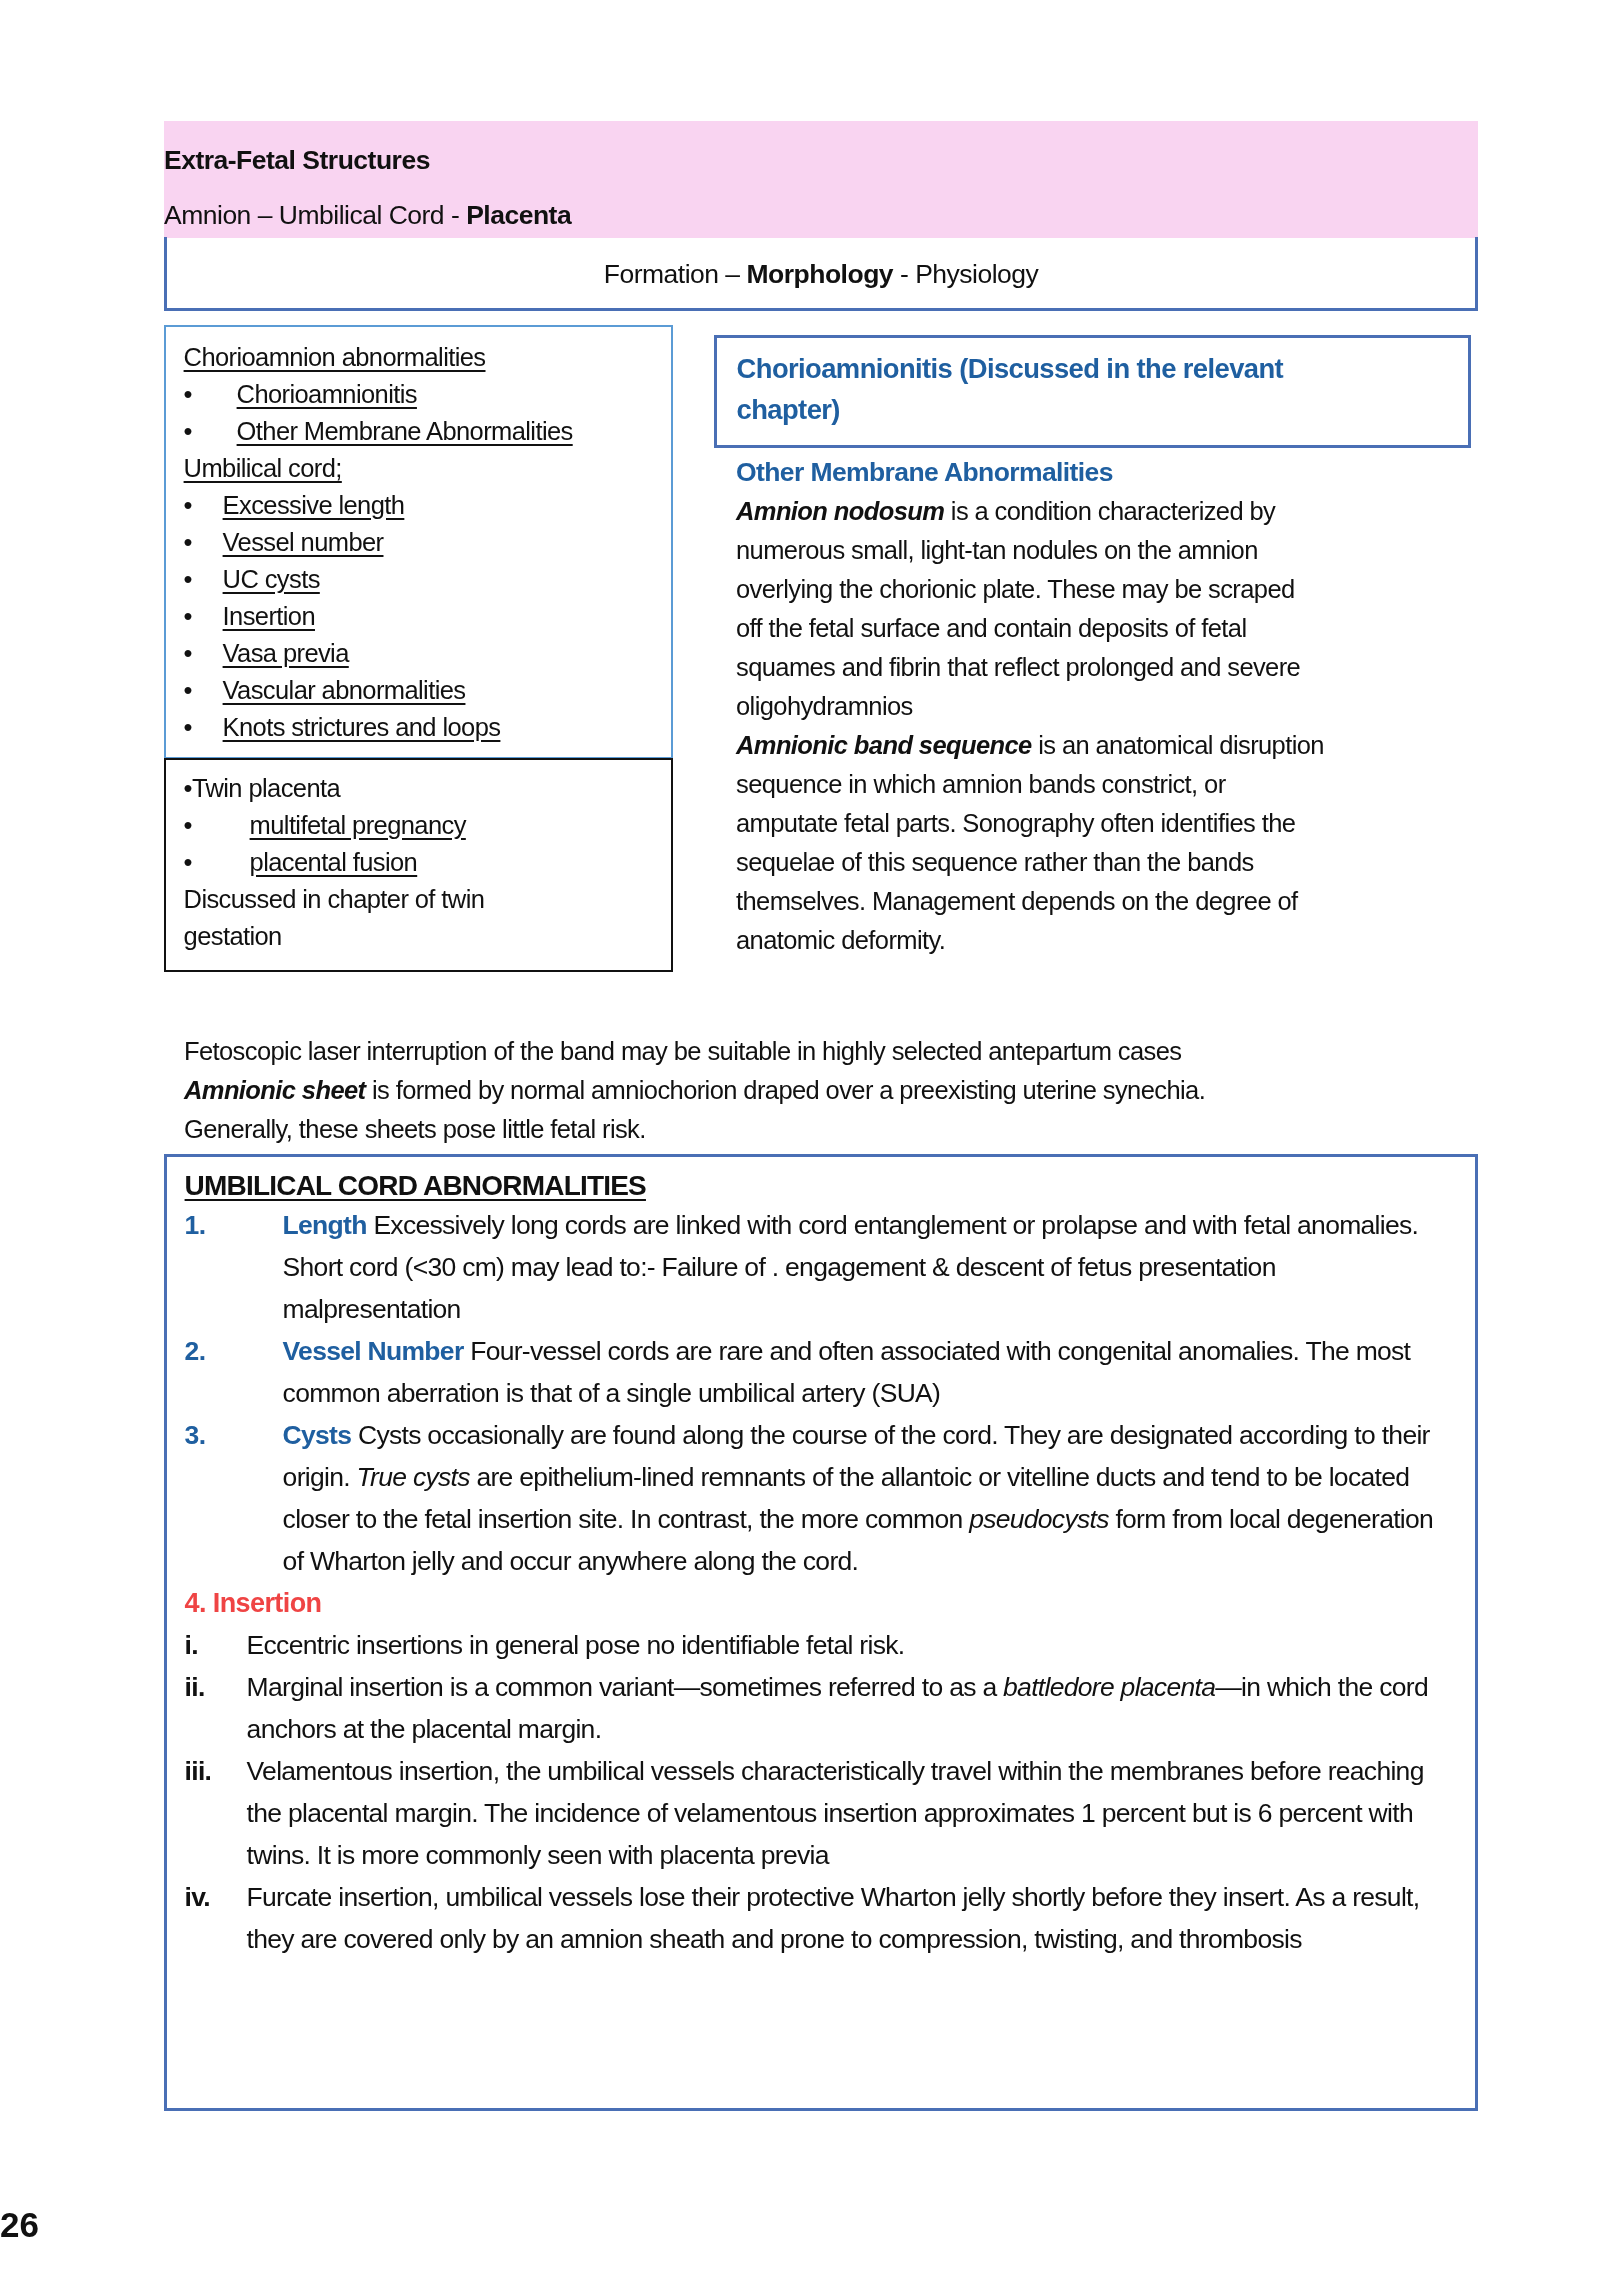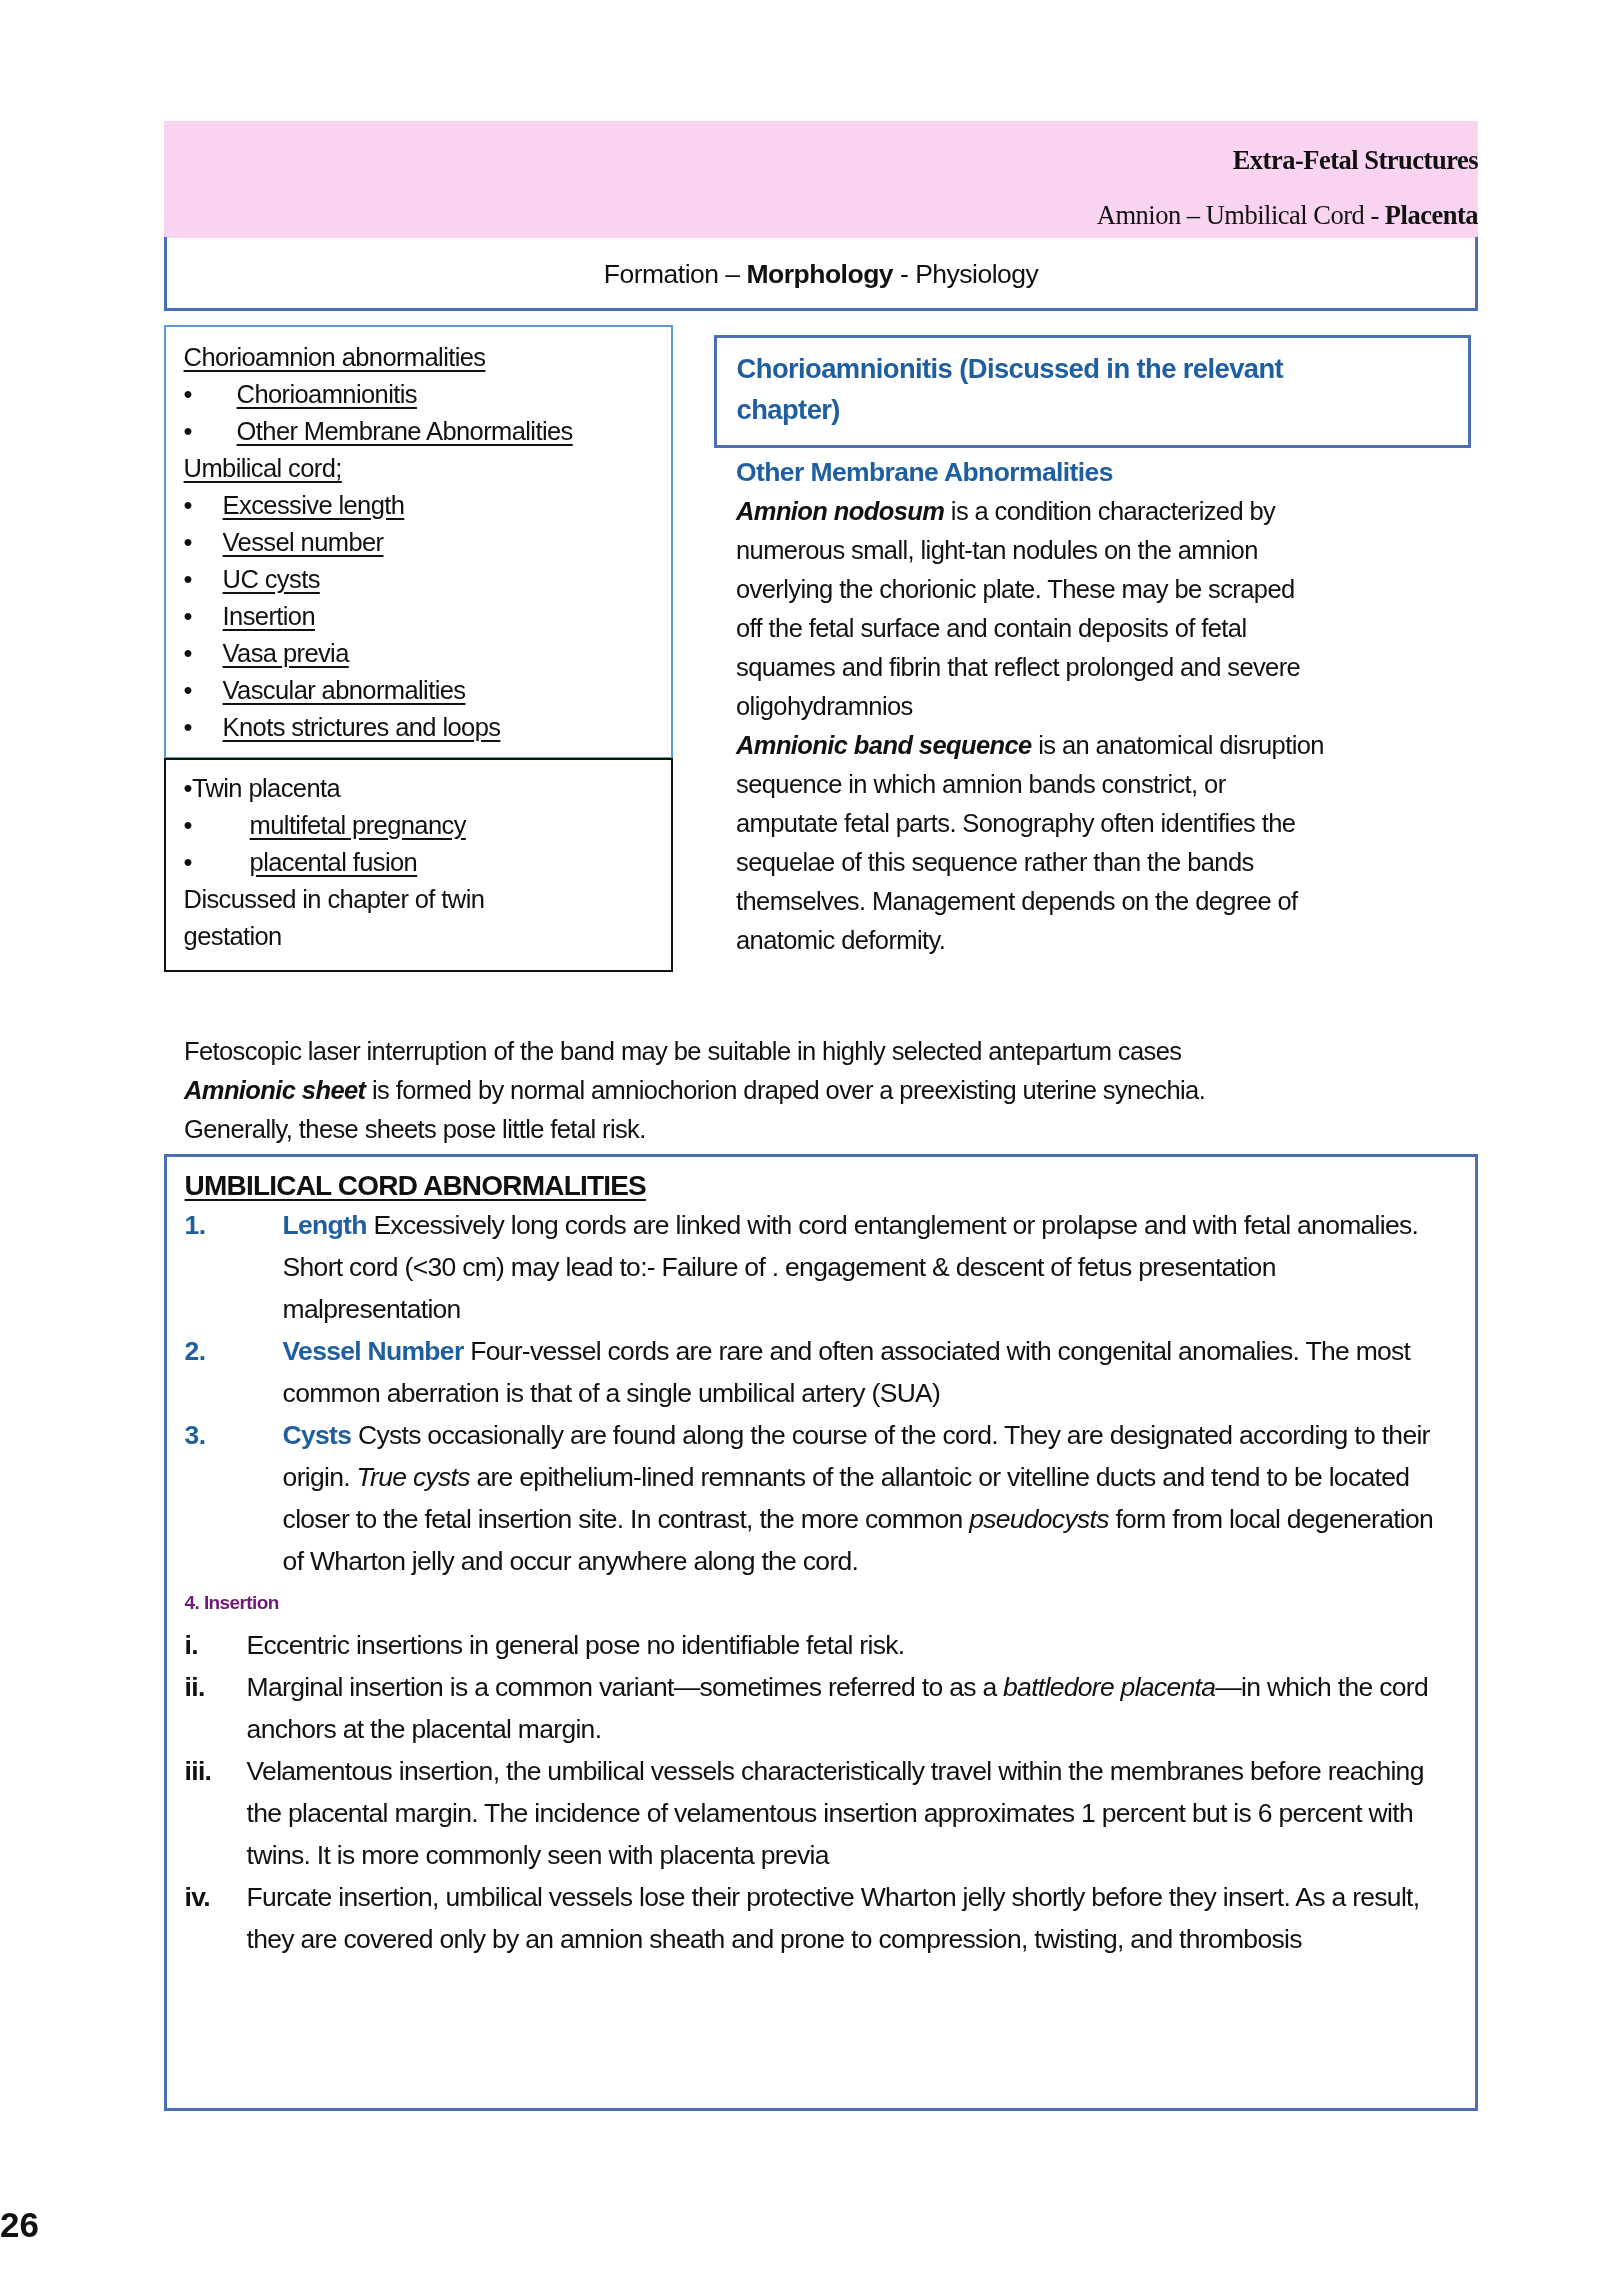--- a/index.html
+++ b/index.html
@@ -5,21 +5,21 @@
   html, body { margin: 0; padding: 0; background: #ffffff; }
   body {
     width: 1621px; height: 2293px; position: relative; overflow: hidden;
     font-family: "Liberation Sans", "DejaVu Sans", sans-serif;
     color: #111111;
   }
   .abs { position: absolute; box-sizing: border-box; }
   .body-text { font-size: 25.5px; line-height: 39px; letter-spacing: -0.6px; }
 
   
-  #hdr-pink { left: 164px; top: 121px; width: 1314px; height: 117px; background: #f9d4f1; text-align: right; font-family: Liberation Serif, serif; }
+  #hdr-pink { left: 164px; top: 121px; width: 1314px; height: 117px; background: #f9d4f1; text-align: left; }
   #hdr-pink .t1 { font-weight: bold; font-size: 26.5px; line-height: 39px; margin-top: 19.6px; letter-spacing: -0.5px; }
   #hdr-pink .t2 { font-size: 26.5px; line-height: 39px; letter-spacing: -0.5px; margin-top: 16px; }
   #hdr-blue { left: 164px; top: 237px; width: 1314px; height: 74px; border: 3.9px solid #4a6fb5; border-top: none; text-align: center; font-size: 26.5px; line-height: 39px; padding-top: 17.6px; letter-spacing: -0.5px; }
 
   
   #toc { left: 164px; top: 325px; width: 509px; height: 434px; border: 2.9px solid #5b9bd5; padding: 11.8px 0 0 17.6px; }
   .toc-line { font-size: 25.5px; line-height: 37px; letter-spacing: -0.6px; white-space: nowrap; }
   .toc-line u, .u { text-decoration: underline; text-underline-offset: 3.9px; }
   .bullet { display: inline-block; width: 39px; }
   .bullet.wide { width: 53px; }
@@ -38,21 +38,21 @@
   
   #fullpara { left: 184px; top: 1032px; width: 1294px; }
 
   
   #ucbox { left: 164px; top: 1154px; width: 1314px; height: 957px; border: 3.9px solid #4a6fb5; padding: 9.8px 19.6px 0 17.6px; }
   #ucbox .title { font-weight: bold; font-size: 28px; line-height: 37px; text-decoration: underline; text-underline-offset: 3.9px; letter-spacing: -0.8px; }
   .num-item { display: flex; font-size: 26.5px; line-height: 42px; letter-spacing: -0.7px; }
   .num-item .num { width: 74px; flex: none; color: #1f5fa0; font-weight: bold; }
   .num-item .txt { flex: 1; margin-left: 24px; }
   .num-item .kw { color: #1f5fa0; font-weight: bold; }
-  .sub-head { color: #701a75; font-weight: bold; font-size: 19px; line-height: 42px; letter-spacing: -0.6px; }
+  .sub-head { color: #ef4444; font-weight: bold; font-size: 27px; line-height: 42px; letter-spacing: -0.6px; }
   .roman-item { display: flex; font-size: 26.5px; line-height: 42px; letter-spacing: -0.7px; }
   .roman-item .num { width: 62px; flex: none; font-weight: bold; }
   .roman-item .txt { flex: 1; }
   .b { font-weight: normal; }
   .i { font-style: italic; }
 
   #pagenum { left: 0; top: 2205px; width: 1396px; text-align: left; font-weight: bold; font-size: 35px; line-height: 39px; font-family: "Liberation Sans", sans-serif; }
 </style>
 </head>
 <body>

